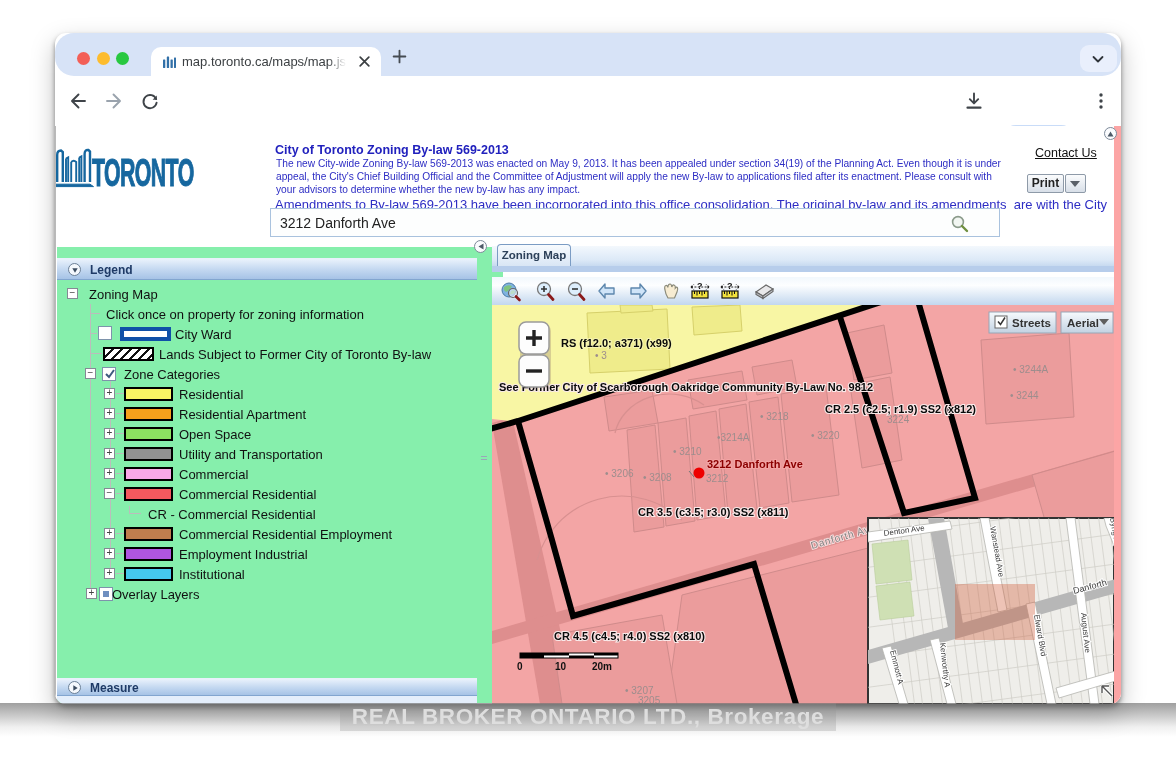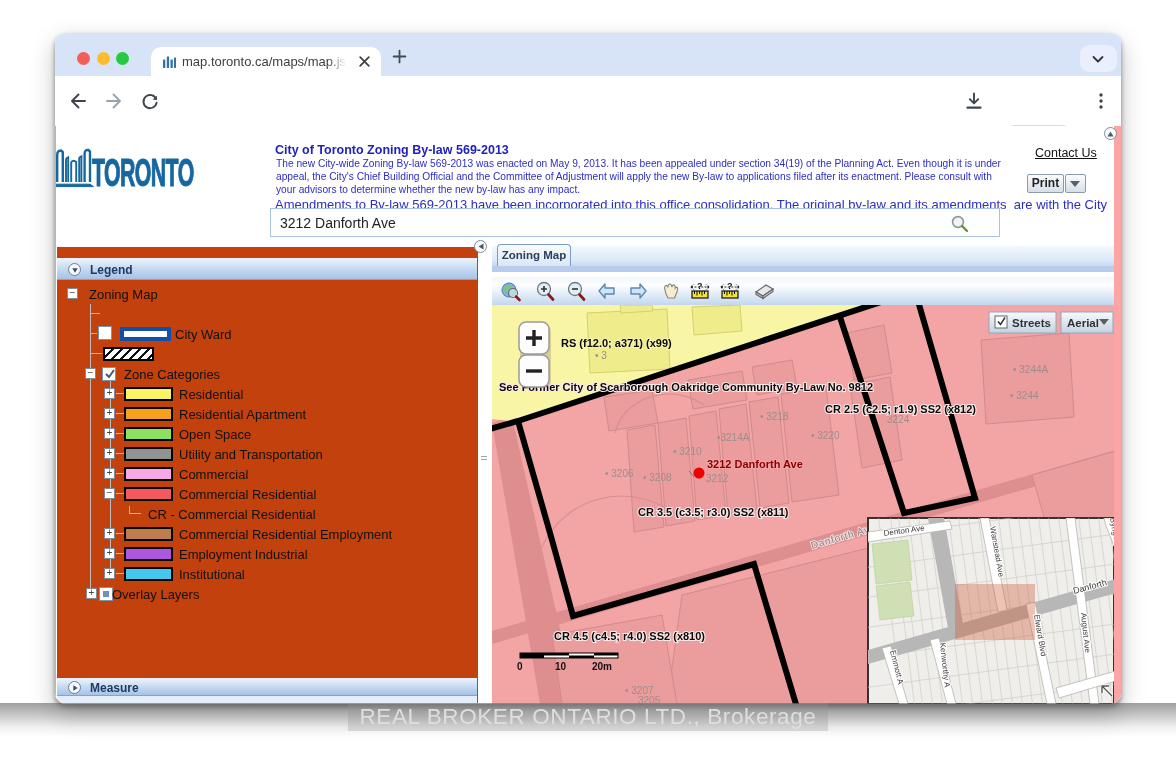--- a/index.html
+++ b/index.html
@@ -2,21 +2,21 @@
 <html><head>
 <meta charset="utf-8">
 <style>
 html,body{margin:0;padding:0;}
 body{width:1176px;height:780px;background:#fff;position:relative;overflow:hidden;
   font-family:"Liberation Sans",sans-serif;}
 .abs{position:absolute;}
 
 #win{position:absolute;left:55px;top:33px;width:1066px;height:671px;border-radius:11px;
   background:#fff;box-shadow:0 3px 5px rgba(0,0,0,.42),0 10px 24px rgba(0,0,0,.25);overflow:hidden;}
-#tabstrip{position:absolute;left:0;top:0;width:100%;height:43px;background:#d7e3f7;}
+#tabstrip{position:absolute;left:0;top:0;width:100%;height:43px;background:#d7e3f7;border-radius:19px;}
 .tl{position:absolute;top:52.5px;width:13px;height:13px;border-radius:50%;}
 #tab{position:absolute;left:96px;top:14px;width:230px;height:29px;background:#fff;
   border-radius:10px 10px 0 0;}
 #tabtitle{position:absolute;left:31px;top:7px;font-size:13px;color:#3c4043;white-space:nowrap;
   width:172px;overflow:hidden;}
 #tabfade{position:absolute;left:146px;top:0;width:26px;height:29px;
   background:linear-gradient(90deg,rgba(255,255,255,0),#fff 70%);}
 #toolbar{position:absolute;left:0;top:43px;width:100%;height:50px;background:#fff;}
 #omni{position:absolute;left:120px;top:9px;width:768px;height:32px;border-radius:16px;background:#eef2fa;}
 #profile{position:absolute;left:945px;top:9px;width:77px;height:32px;border-radius:16px;background:#c9dcf8;margin-top:40px;}
@@ -24,21 +24,21 @@
   border-left:1px solid #b9b9b9;border-right:7px solid #fca5a5;box-sizing:border-box;}
 #pageheading{position:absolute;left:219px;top:17px;font-size:12.5px;font-weight:bold;color:#2121bd;}
 #pagepara{position:absolute;left:220px;top:31px;font-size:10.2px;line-height:13px;color:#2d2dc4;}
 #amend{position:absolute;left:219px;top:71px;font-size:13px;color:#2d2dc4;}
 #contactus{position:absolute;left:979px;top:20px;font-size:12.5px;color:#111;text-decoration:underline;}
 #printbtn{position:absolute;left:971px;top:48px;width:58px;height:19px;}
 #searchbox{position:absolute;left:214px;top:82px;width:730px;height:29px;background:#fdfefe;
   border:1px solid #a9c2de;box-sizing:border-box;}
 #searchbox span{position:absolute;left:9px;top:6px;font-size:14px;color:#222;}
 
-#leftpanel{position:absolute;left:1px;top:121px;width:421px;height:456px;background:#c2410c;}
+#leftpanel{position:absolute;left:1px;top:121px;width:421px;height:456px;background:#86efac;padding-left:25px;}
 .acc{position:absolute;left:0;width:420px;height:22px;
   background:linear-gradient(#eaf2fc,#c2d7f0 55%,#a6c3e6);
   border-top:1px solid #e8f1fb;border-bottom:1px solid #82a5cf;box-sizing:border-box;}
 .acc b{position:absolute;left:33px;top:4px;font-size:12px;color:#1e3a66;}
 .accbtn{position:absolute;left:11px;top:4px;width:13px;height:13px;border-radius:50%;
   border:1px solid #6b7f96;background:#f4f8fd;box-sizing:border-box;}
 
 .trow{position:absolute;font-size:13px;color:#111;white-space:nowrap;}
 .ebox{position:absolute;width:11px;height:11px;background:#fff;border:1px solid #848a94;
   box-sizing:border-box;font-size:10px;line-height:8px;text-align:center;color:#444;}
@@ -51,21 +51,21 @@
   background:linear-gradient(#f3f8fd,#dce9f7 70%,#c7daf0);border-bottom:6px solid #b7cdeb;box-sizing:content-box;}
 #zmtab{position:absolute;left:5px;top:-2px;width:74px;height:22px;
   background:linear-gradient(#f8fbfe,#d9e6f5);border:1px solid #7b9cc4;border-bottom:none;
   border-radius:4px 4px 0 0;box-sizing:border-box;font-size:11.5px;font-weight:bold;color:#2c4059;
   text-align:center;line-height:21px;}
 #mtoolbar{position:absolute;left:0;top:31px;width:622px;height:28px;
   background:linear-gradient(#f2f8fd,#fdfeff 30%,#c2d7ee);}
 #mapview{position:absolute;left:0;top:59px;width:622px;height:399px;overflow:hidden;background:#f3a5a5;}
 
 #wm{position:absolute;left:0;top:703px;width:1176px;height:34px;text-align:center;
-  background:linear-gradient(rgba(95,95,95,.60),rgba(170,170,170,.18) 70%,rgba(200,200,200,0));}
+  background:linear-gradient(rgba(95,95,95,.60),rgba(170,170,170,.18) 70%,rgba(200,200,200,0));font-weight:bold;}
 #wm span{display:inline-block;background:rgba(150,150,150,.30);color:#dedede;
   font-size:22.5px;padding:1px 12px;letter-spacing:.6px;}
 </style>
 </head>
 <body>
 <div id="win">
   <div id="tabstrip">
     <div class="tl" style="left:22px;top:19px;background:#f35f57"></div>
     <div class="tl" style="left:42px;top:19px;background:#fdbc2e"></div>
     <div class="tl" style="left:61px;top:19px;background:#28c840"></div>
@@ -188,24 +188,26 @@
       <div class="tline" style="left:59px;top:226px;width:8px;height:1px"></div>
       <div class="tline" style="left:59px;top:246px;width:8px;height:1px"></div>
       <div class="tline" style="left:72px;top:259px;width:1px;height:7px"></div>
       <div class="tline" style="left:72px;top:266px;width:12px;height:1px"></div>
       <div class="tline" style="left:59px;top:286px;width:8px;height:1px"></div>
       <div class="tline" style="left:59px;top:306px;width:8px;height:1px"></div>
       <div class="tline" style="left:59px;top:326px;width:8px;height:1px"></div>
 
       <div class="ebox" style="left:10px;top:41px">−</div>
       <div class="trow" style="left:32px;top:40px">Zoning Map</div>
+      <div class="trow" style="left:49px;top:60px">Click once on property for zoning information</div>
       <div class="cbox" style="left:41px;top:79px"></div>
       <div class="abs" style="left:63px;top:80px;width:43px;height:6px;border:4px solid #1050a8;background:#fff"></div>
       <div class="trow" style="left:118px;top:80px">City Ward</div>
       <div class="abs" style="left:46px;top:100px;width:47px;height:10px;border:2px solid #000;background:repeating-linear-gradient(135deg,#fff,#fff 4.6px,#111 4.6px,#111 6.4px)"></div>
+      <div class="trow" style="left:102px;top:100px">Lands Subject to Former City of Toronto By-law</div>
       <div class="ebox" style="left:28px;top:121px">−</div>
       <div class="cbox" style="left:45px;top:120px">
           <svg style="position:absolute;left:1px;top:0px" width="12" height="12" viewBox="0 0 12 12">
             <path d="M2 6 L5 9 L10 2" fill="none" stroke="#3e5a7e" stroke-width="2"></path>
           </svg>
         </div>
       <div class="trow" style="left:67px;top:120px">Zone Categories</div>
       <div class="ebox" style="left:47px;top:141px">+</div>
         <div class="swatch" style="left:67px;top:140px;background:#f9f464"></div>
         <div class="trow" style="left:122px;top:140px">Residential</div>

